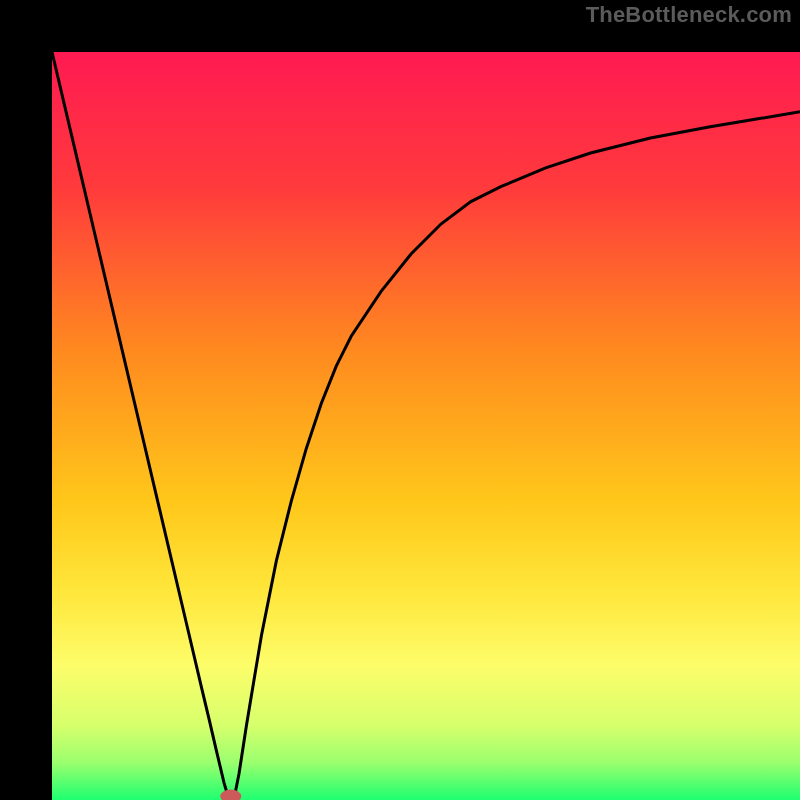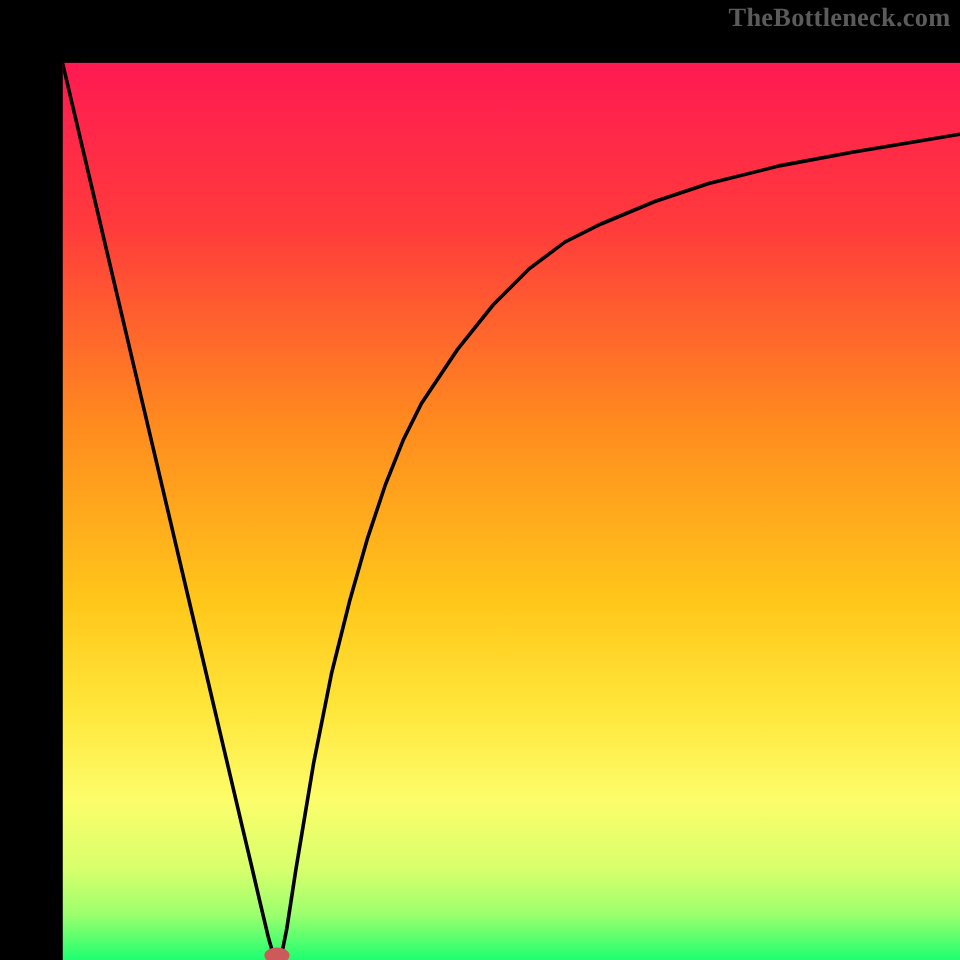--- a/index.html
+++ b/index.html
@@ -24,21 +24,21 @@
     left: 26px;
     top: 26px;
     width: 748px;
     height: 748px;
     overflow: hidden;
   }
   .watermark {
     position: absolute;
     top: 2px;
     right: 8px;
-    font-family: Liberation Serif, serif;
+    font-family: Liberation Sans, sans-serif;
     font-size: 22px;
     font-weight: 600;
     color: #5b5b5b;
     letter-spacing: 0.2px;
     z-index: 5;
   }
   svg { display: block; }
 </style>
 </head>
 <body>

